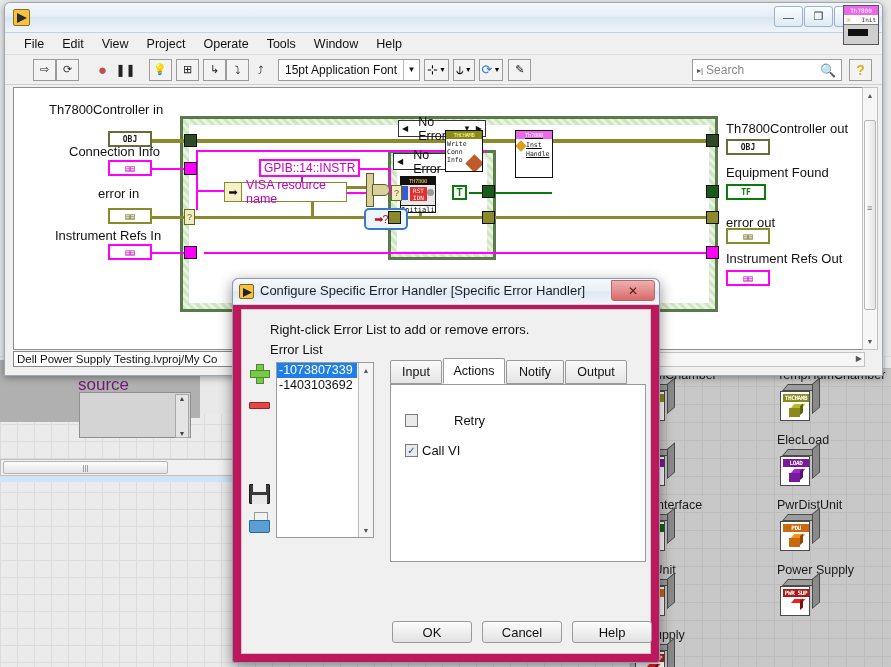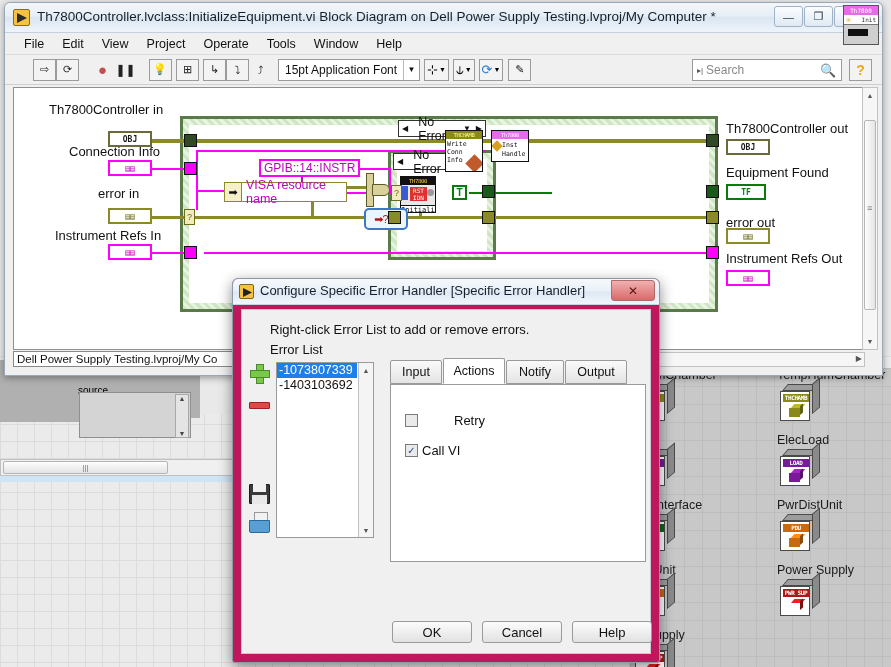--- a/index.html
+++ b/index.html
@@ -374,21 +374,21 @@
 <body>
 <div id="root">
 
 <div class="desktop"></div>
 <div class="grid-bg" style="left:0;top:356px;width:891px;height:311px;"></div>
 
 <div class="backwin-fp">
   <div style="position:absolute;left:0;top:2px;width:168px;height:62px;background:#b0b0b0;"></div>
   <div style="position:absolute;left:55px;top:2px;width:90px;height:12px;background:#c9c9c9;"></div>
   <div style="position:absolute;left:55px;top:0px;width:145px;height:60px;background:#b0b0b0;">
-    <div style="position:absolute;left:23px;top:17px;font-size:10px;color:#000000;margin-top:10px;">source</div>
+    <div style="position:absolute;left:23px;top:17px;font-size:17px;color:#701a75;">source</div>
     <div style="position:absolute;left:24px;top:34px;width:112px;height:46px;background:#d4d4d4;border:1px solid #8f8f8f;">
       <div style="position:absolute;right:1px;top:1px;width:14px;height:44px;background:#e4e4e4;border:1px solid #a8a8a8;">
         <div style="text-align:center;font-size:7px;color:#444;">▲</div>
         <div style="position:absolute;bottom:0;width:100%;text-align:center;font-size:7px;color:#444;">▼</div>
       </div>
     </div>
   </div>
 </div>
 <div style="position:absolute;left:0;top:459px;width:700px;height:17px;background:#f0f0f0;border:1px solid #c0c0c0;">
   <div style="position:absolute;left:2px;top:1px;width:165px;height:13px;background:linear-gradient(to bottom,#fdfdfd,#e3e3e3);border:1px solid #b5b5b5;border-radius:2px;text-align:center;font-size:8px;color:#777;line-height:12px;">|||</div>
@@ -533,21 +533,20 @@
             </div>
           </div>
         </div>
       </div>
 </div>
 
 <div class="bdwin">
 
   <div class="titlebar">
     <div class="title-icon"></div>
-    <div class="title-text">Th7800Controller.lvclass:InitializeEquipment.vi Block Diagram on Dell Power Supply Testing.lvproj/My Computer *</div>
     <div class="win-btns">
       <div class="win-btn">—</div>
       <div class="win-btn">❐</div>
       <div class="win-btn close">✕</div>
     </div>
   </div>
 
   <div class="menubar" id="menubar">
         <div class="menu-item">File</div>
         <div class="menu-item">Edit</div>
@@ -717,21 +716,21 @@
     <div class="node" style="left:431px;top:42px;width:38px;height:42px;">
       <div class="band" style="background:#8a8a1a;color:#ffff99;">THCHAMB</div>
       <div style="position:relative;height:33px;background:#fff;font-size:6.5px;color:#111;line-height:8px;padding:1px 1px;">
         <span>Write</span><br>
         <span>Conn</span><br>
         <span>Info</span>
         <div style="position:absolute;right:1px;bottom:2px;width:13px;height:13px;background:#c05a2a;transform:rotate(45deg);"></div>
       </div>
     </div>
 
-    <div class="node" style="left:477px;top:42px;width:38px;height:32px;">
+    <div class="node" style="left:501px;top:42px;width:38px;height:48px;text-decoration:underline;">
       <div class="band" style="background:#e86ae8;color:#fff;">Th7800</div>
       <div style="position:relative;height:27px;background:#fff;font-size:6.5px;color:#111;line-height:9px;padding:2px 1px 1px 10px;">
         <span>Inst</span><br>
         <span>Handle</span>
         <div style="position:absolute;left:1px;top:3px;width:8px;height:8px;background:#d8a020;transform:rotate(45deg);"></div>
       </div>
     </div>
 
     <div class="true-const" style="left:438px;top:97px;">T</div>
 

